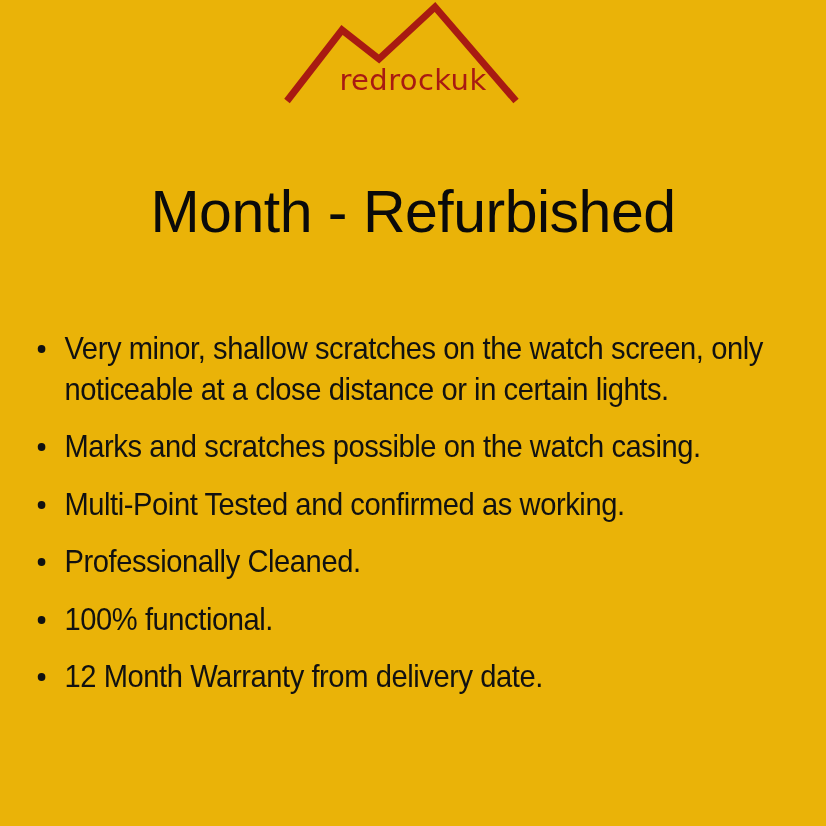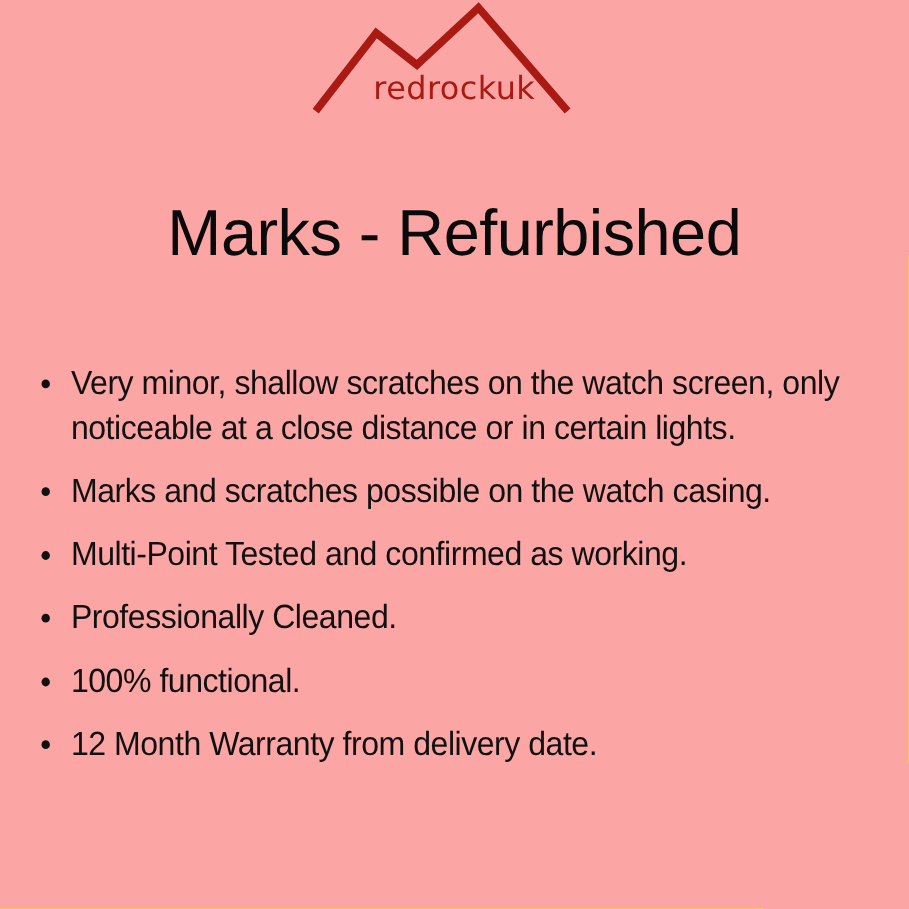--- a/index.html
+++ b/index.html
@@ -14,21 +14,21 @@
     font-family: "Liberation Sans", sans-serif;
     overflow: hidden;
     position: relative;
     -webkit-font-smoothing: antialiased;
   }
 
   #page {
     position: relative;
     width: 826px;
     height: 826px;
-    background: #fca5a5;
+    background: #eab308;
     box-sizing: border-box;
   }
 
   
   .brand-logo {
     position: absolute;
     left: 0;
     top: 0;
     width: 826px;
     height: 112px;
@@ -114,21 +114,21 @@
 
 <div id="page">
 
   <div class="brand-logo">
     <svg width="826" height="112" viewBox="0 0 826 112" aria-hidden="true">
       <polyline points="287,101 342,30 379,59 435,7 516,101" fill="none" stroke="#a81a12" stroke-width="7" stroke-linejoin="miter" stroke-linecap="butt"></polyline>
     </svg>
     <div class="brand-wordmark">redrockuk</div>
   </div>
 
-  <div class="page-title">Marks - Refurbished</div>
+  <div class="page-title">Month - Refurbished</div>
 
   <ul class="condition-list">
     <li class="condition-item">
       <span class="bullet-dot"></span>
       <span class="condition-text">Very minor, shallow scratches on the watch screen, only noticeable at a close distance or in certain lights.</span>
     </li>
     <li class="condition-item">
       <span class="bullet-dot"></span>
       <span class="condition-text">Marks and scratches possible on the watch casing.</span>
     </li>

